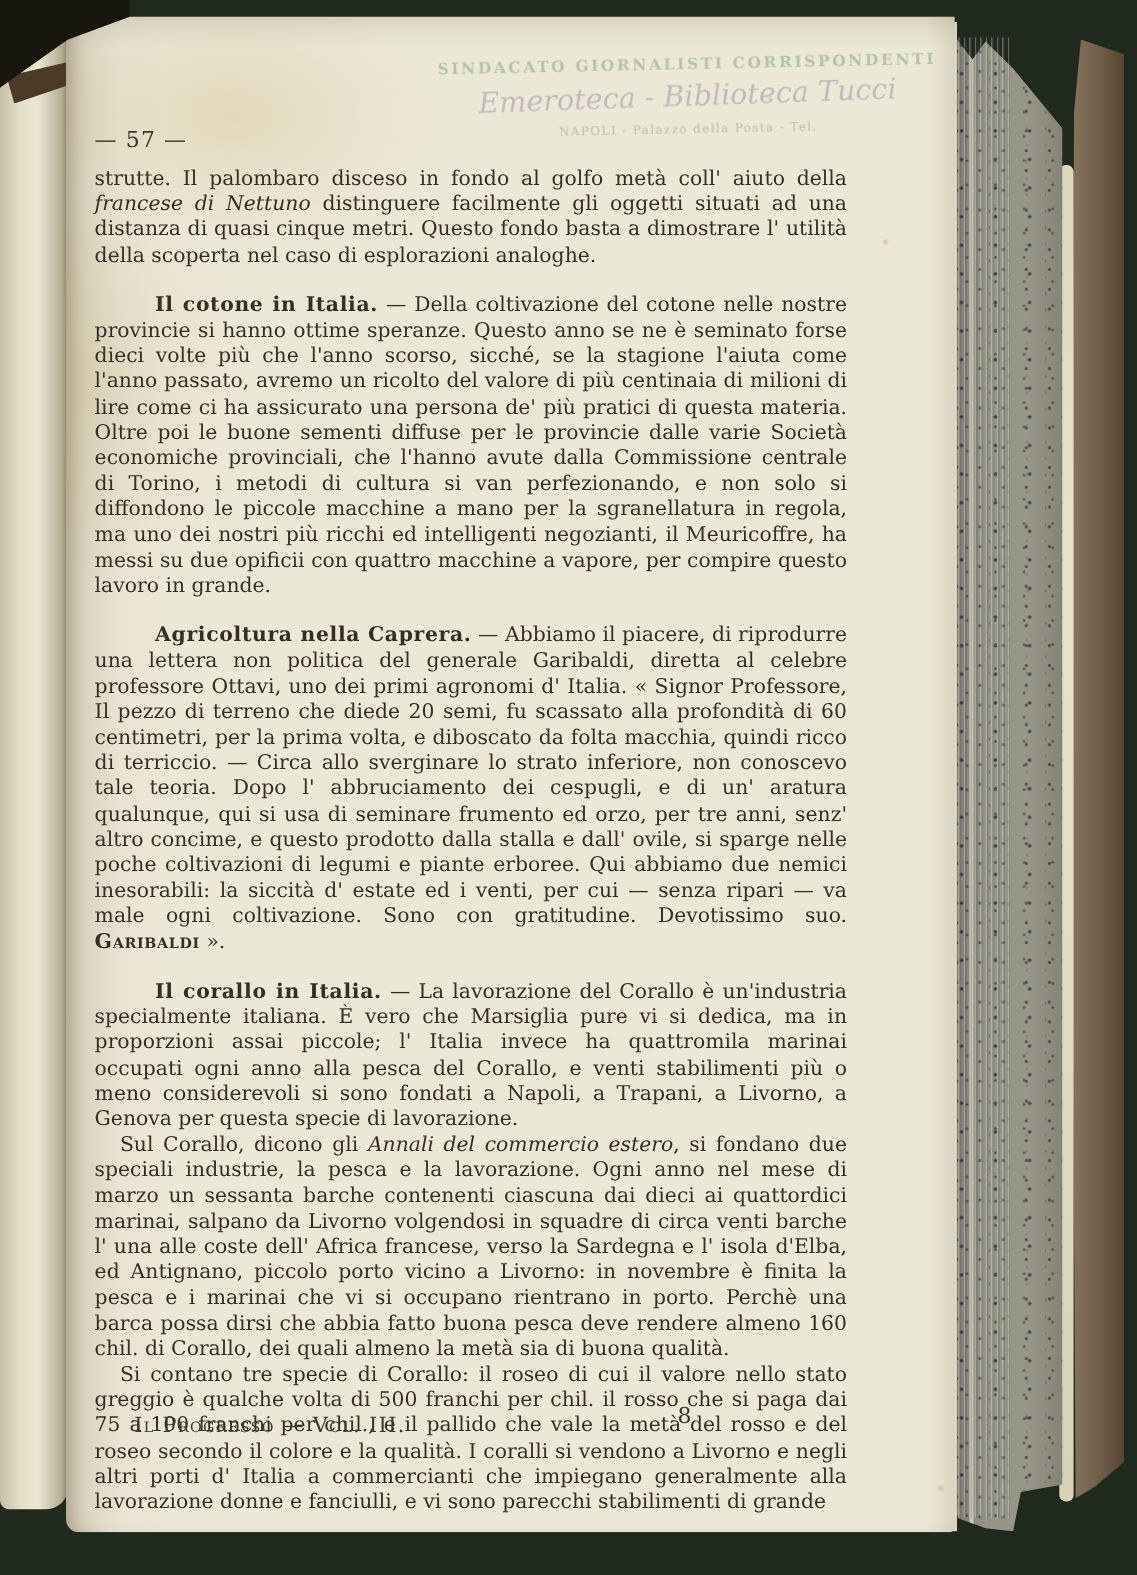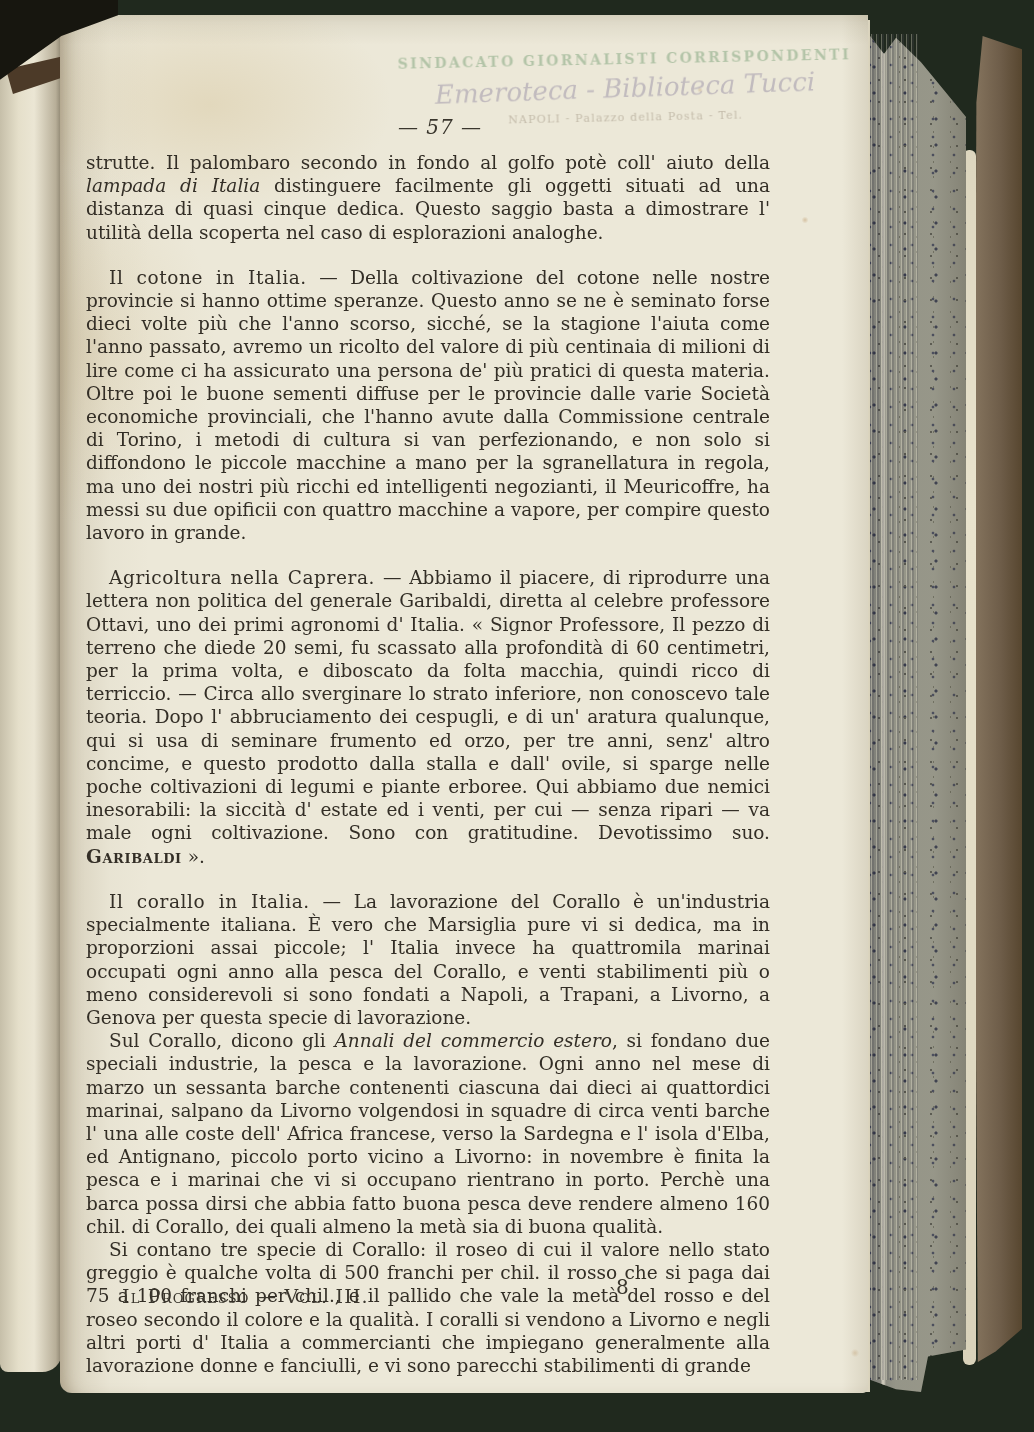--- a/index.html
+++ b/index.html
@@ -80,31 +80,31 @@
   }
 
   
   .stamp { position:absolute; left:330px; top:36px; width:470px; transform:rotate(-1.2deg); filter:blur(0.4px); }
   .stamp-l1 { font-size:14px; letter-spacing:2.4px; font-weight:bold; color:rgba(118,156,116,0.48); text-align:center; }
   .stamp-l2 { font-size:26px; font-style:italic; color:rgba(124,114,146,0.38); text-align:center; margin-top:6px; transform:rotate(-0.8deg); }
   .stamp-l3 { font-size:11px; letter-spacing:1.2px; color:rgba(138,124,104,0.42); text-align:center; margin-top:8px; }
 
   
   .page-header {
-    position:absolute; left:38px; top:100px; width:684px; text-align:center;
-    font-size:20px; color:#3a362d; letter-spacing:1px;font-style:italic;
+    position:absolute; left:26px; top:100px; width:684px; text-align:left;
+    font-size:20px; color:#3a362d; letter-spacing:1px;
   }
   .text-blocks { position:absolute; left:26px; top:136px; width:684px; color:#332e26; }
   .para {
     margin:0; padding:0; font-size:18.5px; line-height:23.2px;
     text-align:justify; text-justify:inter-word;
   }
   .para.gap { margin-top:22px; }
   .para.indent { text-indent:23px; }
-  .seg-b { font-weight:normal; letter-spacing:0.6px; }
+  .seg-b { font-weight:bold; letter-spacing:0.6px;margin-left:32px; }
   .seg-i { font-style:italic; }
   .seg-sc { font-variant-caps:small-caps; letter-spacing:0.6px;font-weight:bold; }
 
   .footer-left {
     position:absolute; left:62px; top:1270px; font-size:19px; color:#3a362d;
     font-variant-caps:small-caps; letter-spacing:1.2px;
   }
   .footer-page-num { position:absolute; left:556px; top:1260px; font-size:20px; color:#3a362d; }
 </style>
 </head>
@@ -125,21 +125,21 @@
   <div class="main-page">
     <div class="stamp">
       <div class="stamp-l1">SINDACATO GIORNALISTI CORRISPONDENTI</div>
       <div class="stamp-l2">Emeroteca - Biblioteca Tucci</div>
       <div class="stamp-l3">NAPOLI - Palazzo della Posta - Tel.</div>
     </div>
 
     <div class="page-header">— 57 —</div>
 
     <div class="text-blocks">
-        <p class="para"><span>strutte. Il palombaro secondo in fondo al golfo potè coll' aiuto della </span><span class="seg-i">lampada di Italia</span><span> distinguere facilmente gli oggetti situati ad una distanza di quasi cinque dedica. Questo saggio basta a dimostrare l' utilità della scoperta nel caso di esplorazioni analoghe.</span></p>
+        <p class="para"><span>strutte. Il palombaro disceso in fondo al golfo metà coll' aiuto della </span><span class="seg-i">francese di Nettuno</span><span> distinguere facilmente gli oggetti situati ad una distanza di quasi cinque metri. Questo fondo basta a dimostrare l' utilità della scoperta nel caso di esplorazioni analoghe.</span></p>
         <p class="para gap indent"><span class="seg-b">Il cotone in Italia.</span><span> — Della coltivazione del cotone nelle nostre provincie si hanno ottime speranze. Questo anno se ne è seminato forse dieci volte più che l'anno scorso, sicché, se la stagione l'aiuta come l'anno passato, avremo un ricolto del valore di più centinaia di milioni di lire come ci ha assicurato una persona de' più pratici di questa materia. Oltre poi le buone sementi diffuse per le provincie dalle varie Società economiche provinciali, che l'hanno avute dalla Commissione centrale di Torino, i metodi di cultura si van perfezionando, e non solo si diffondono le piccole macchine a mano per la sgranellatura in regola, ma uno dei nostri più ricchi ed intelligenti negozianti, il Meuricoffre, ha messi su due opificii con quattro macchine a vapore, per compire questo lavoro in grande.</span></p>
         <p class="para gap indent"><span class="seg-b">Agricoltura nella Caprera.</span><span> — Abbiamo il piacere, di riprodurre una lettera non politica del generale Garibaldi, diretta al celebre professore Ottavi, uno dei primi agronomi d' Italia. « Signor Professore, Il pezzo di terreno che diede 20 semi, fu scassato alla profondità di 60 centimetri, per la prima volta, e diboscato da folta macchia, quindi ricco di terriccio. — Circa allo sverginare lo strato inferiore, non conoscevo tale teoria. Dopo l' abbruciamento dei cespugli, e di un' aratura qualunque, qui si usa di seminare frumento ed orzo, per tre anni, senz' altro concime, e questo prodotto dalla stalla e dall' ovile, si sparge nelle poche coltivazioni di legumi e piante erboree. Qui abbiamo due nemici inesorabili: la siccità d' estate ed i venti, per cui — senza ripari — va male ogni coltivazione. Sono con gratitudine. Devotissimo suo. </span><span class="seg-sc">Garibaldi</span><span> ».</span></p>
         <p class="para gap indent"><span class="seg-b">Il corallo in Italia.</span><span> — La lavorazione del Corallo è un'industria specialmente italiana. È vero che Marsiglia pure vi si dedica, ma in proporzioni assai piccole; l' Italia invece ha quattromila marinai occupati ogni anno alla pesca del Corallo, e venti stabilimenti più o meno considerevoli si sono fondati a Napoli, a Trapani, a Livorno, a Genova per questa specie di lavorazione.</span></p>
         <p class="para indent"><span>Sul Corallo, dicono gli </span><span class="seg-i">Annali del commercio estero</span><span>, si fondano due speciali industrie, la pesca e la lavorazione. Ogni anno nel mese di marzo un sessanta barche contenenti ciascuna dai dieci ai quattordici marinai, salpano da Livorno volgendosi in squadre di circa venti barche l' una alle coste dell' Africa francese, verso la Sardegna e l' isola d'Elba, ed Antignano, piccolo porto vicino a Livorno: in novembre è finita la pesca e i marinai che vi si occupano rientrano in porto. Perchè una barca possa dirsi che abbia fatto buona pesca deve rendere almeno 160 chil. di Corallo, dei quali almeno la metà sia di buona qualità.</span></p>
         <p class="para indent"><span>Si contano tre specie di Corallo: il roseo di cui il valore nello stato greggio è qualche volta di 500 franchi per chil. il rosso che si paga dai 75 a 100 franchi per chil., e il pallido che vale la metà del rosso e del roseo secondo il colore e la qualità. I coralli si vendono a Livorno e negli altri porti d' Italia a commercianti che impiegano generalmente alla lavorazione donne e fanciulli, e vi sono parecchi stabilimenti di grande</span></p>
       </div>
 
     <div class="footer-left">Il Progresso — Vol. III.</div>
     <div class="footer-page-num">8</div>
   </div>

